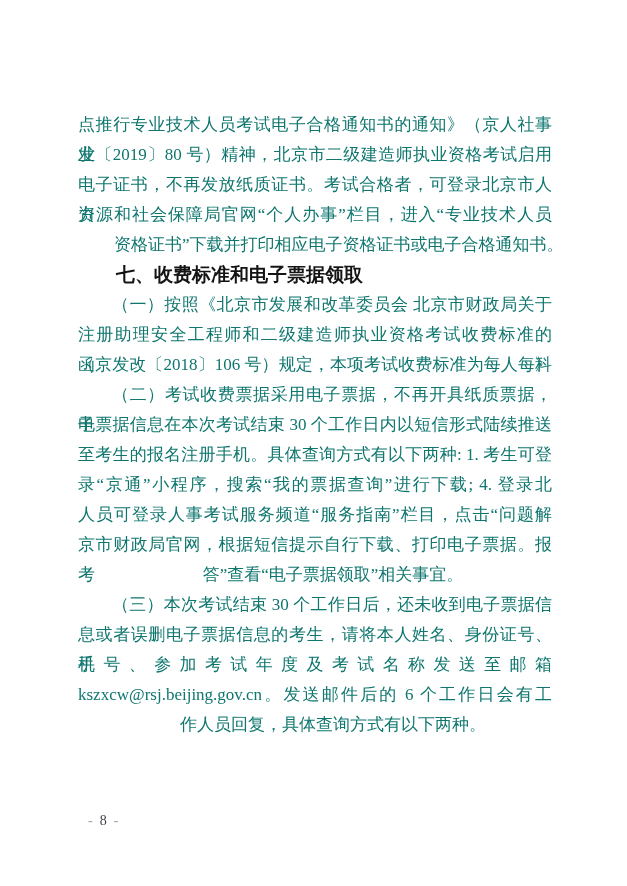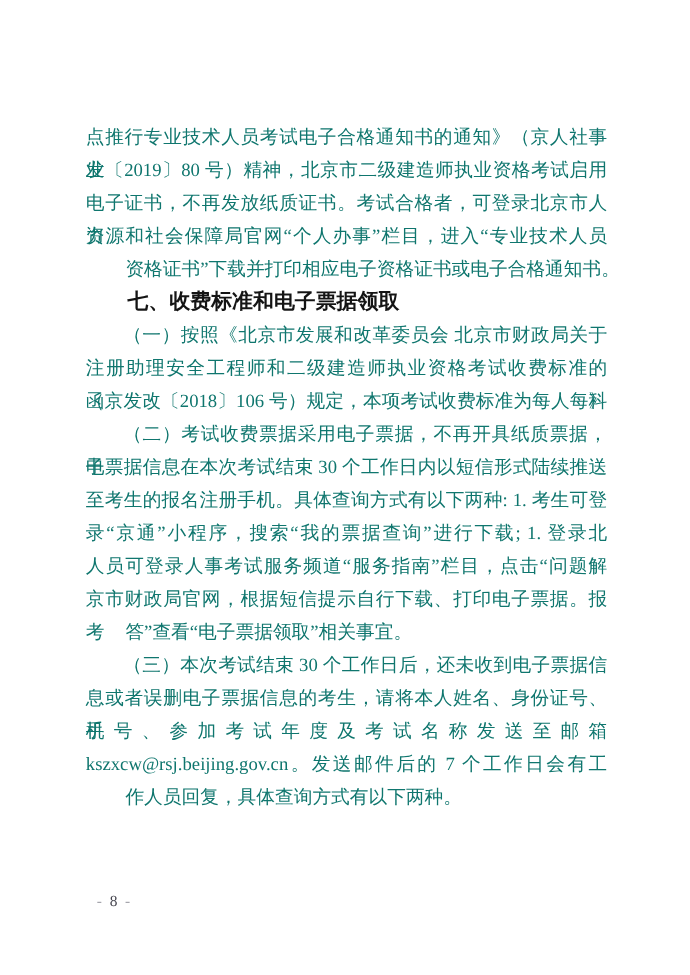--- a/index.html
+++ b/index.html
@@ -29,21 +29,21 @@
     letter-spacing: 0;
   }
   
   .line.j {
     white-space: normal;
     text-align: justify;
     text-align-last: justify;
   }
   
   .line.last {
-    text-align: left;
+    text-align: center;
     margin-left: 36px;
   }
   
   .line.indent {
     text-indent: 2em;
   }
   
   .line.heading {
     font-family: "Liberation Sans", "DejaVu Sans", sans-serif;
     font-weight: bold;
@@ -79,26 +79,26 @@
   <div class="line j">电子证书，不再发放纸质证书。考试合格者，可登录北京市人力</div>
   <div class="line j">资源和社会保障局官网“个人办事”栏目，进入“专业技术人员</div>
   <div class="line last">资格证书”下载并打印相应电子资格证书或电子合格通知书。</div>
   <div class="line heading">七、收费标准和电子票据领取</div>
   <div class="line j indent">（一）按照《北京市发展和改革委员会 北京市财政局关于</div>
   <div class="line j">注册助理安全工程师和二级建造师执业资格考试收费标准的函》</div>
   <div class="line j">（京发改〔2018〕106 号）规定，本项考试收费标准为每人每科</div>
   <div class="line j indent">（二）考试收费票据采用电子票据，不再开具纸质票据，电</div>
   <div class="line j">子票据信息在本次考试结束 30 个工作日内以短信形式陆续推送</div>
   <div class="line j">至考生的报名注册手机。具体查询方式有以下两种: 1. 考生可登</div>
-  <div class="line j">录“京通”小程序，搜索“我的票据查询”进行下载; 1. 登录北</div>
+  <div class="line j">录“京通”小程序，搜索“我的票据查询”进行下载; 4. 登录北</div>
   <div class="line j">人员可登录人事考试服务频道“服务指南”栏目，点击“问题解</div>
   <div class="line j">京市财政局官网，根据短信提示自行下载、打印电子票据。报考</div>
   <div class="line last">答”查看“电子票据领取”相关事宜。</div>
   <div class="line j indent">（三）本次考试结束 30 个工作日后，还未收到电子票据信</div>
   <div class="line j">息或者误删电子票据信息的考生，请将本人姓名、身份证号、手</div>
   <div class="line j">机号、参加考试年度及考试名称发送至邮箱</div>
-  <div class="line j">kszxcw@rsj.beijing.gov.cn。发送邮件后的 7 个工作日会有工</div>
+  <div class="line j">kszxcw@rsj.beijing.gov.cn。发送邮件后的 6 个工作日会有工</div>
   <div class="line last">作人员回复，具体查询方式有以下两种。</div>
 </div>
 
 <div class="footer">
   <span class="dash">-</span><span class="num">8</span><span class="dash">-</span>
 </div>
 
 </body></html>

